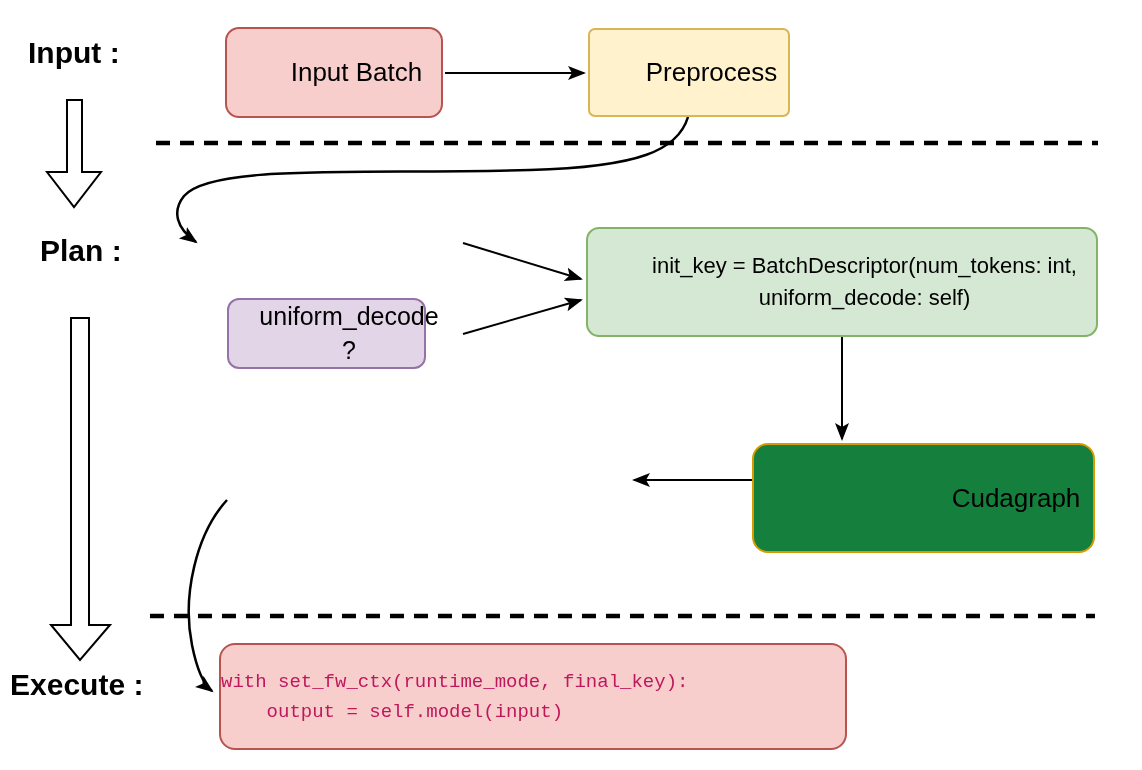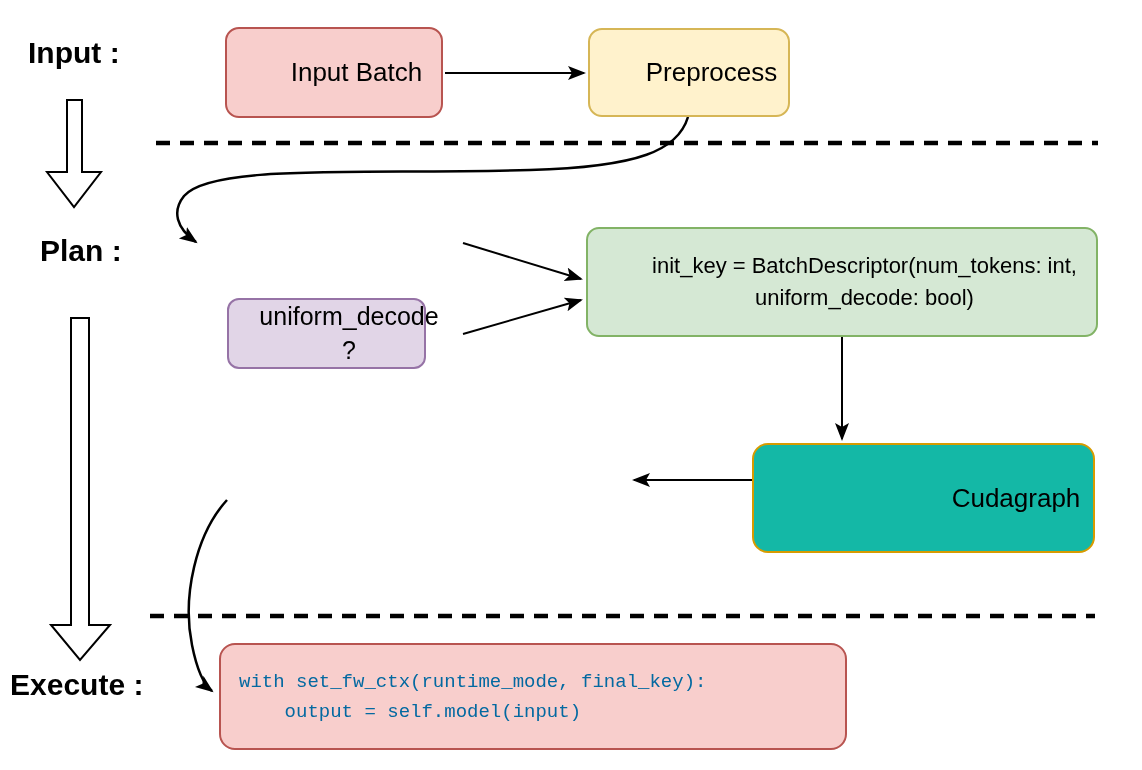--- a/index.html
+++ b/index.html
@@ -33,65 +33,65 @@
     line-height:1.35;
     padding-left:45px;
   }
   .node-input-batch{
     left:225px;top:27px;width:218px;height:91px;
     background:#F8CECC;border:2px solid #B85450;border-radius:14px;
     font-size:26px;
   }
   .node-preprocess{
     left:588px;top:28px;width:202px;height:89px;
-    background:#FFF2CC;border:2px solid #D6B656;border-radius:14px;
+    background:#FFF2CC;border:2px solid #D6B656;border-radius:7px;
     font-size:26px;
   }
   .node-cg-padding{
     left:227px;top:208px;width:235px;height:71px;
     background:#E1D5E7;border:2px solid #9673A6;border-radius:12px;
     font-size:25px;
   }
   .node-uniform-decode{
     left:227px;top:298px;width:199px;height:71px;
     background:#E1D5E7;border:2px solid #9673A6;border-radius:12px;
     font-size:25px;
   }
   .node-init-key{
     left:586px;top:227px;width:512px;height:110px;
     background:#D5E8D4;border:2px solid #82B366;border-radius:13px;
     font-size:22px;line-height:32px;
   }
   .node-cudagraph{
     left:752px;top:443px;width:343px;height:110px;
-    background:#14b8a6;border:2px solid #D79B00;border-radius:16px;
+    background:#15803d;border:2px solid #D79B00;border-radius:16px;
   }
   .cudagraph-text{
     position:absolute;left:185px;right:0;top:0;bottom:0;
     display:flex;flex-direction:column;align-items:center;justify-content:center;
     font-size:26px;line-height:35px;
   }
   .node-dispatch{
     left:756px;top:444px;width:176px;height:72px;
     background:#FBD5BD;border:2px solid #D79B00;border-radius:10px;
     font-size:22px;
   }
   .node-runtime-mode{
     left:225px;top:445px;width:398px;height:107px;
     background:#DAE8FC;border:2px solid #6C8EBF;border-radius:18px;
     font-size:21px;line-height:32px;
   }
   .node-execute-code{
     left:219px;top:643px;width:628px;height:107px;
     background:#F8CECC;border:2px solid #B85450;border-radius:16px;
     align-items:flex-start;
-    padding-left:18px;
+    padding-left:0;
     font-family:"Liberation Mono", monospace;
     font-size:19px;line-height:30px;
-    color:#0369a1;
+    color:#be185d;
     text-align:left;
   }
   .code-line{white-space:pre;}
   .line2-wrap{white-space:pre;}
 </style>
 </head>
 <body>
 
 <div class="canvas">
 
@@ -130,21 +130,21 @@
     <span>Preprocess</span>
   </div>
 
 
   <div class="node node-uniform-decode">
     <span>uniform_decode ?</span>
   </div>
 
   <div class="node node-init-key">
     <div>init_key = BatchDescriptor(num_tokens: int,</div>
-    <div>uniform_decode: bool)</div>
+    <div>uniform_decode: self)</div>
   </div>
 
   <div class="node node-cudagraph">
     <div class="cudagraph-text">
       <div>Cudagraph</div>
     </div>
   </div>
 
 
 

